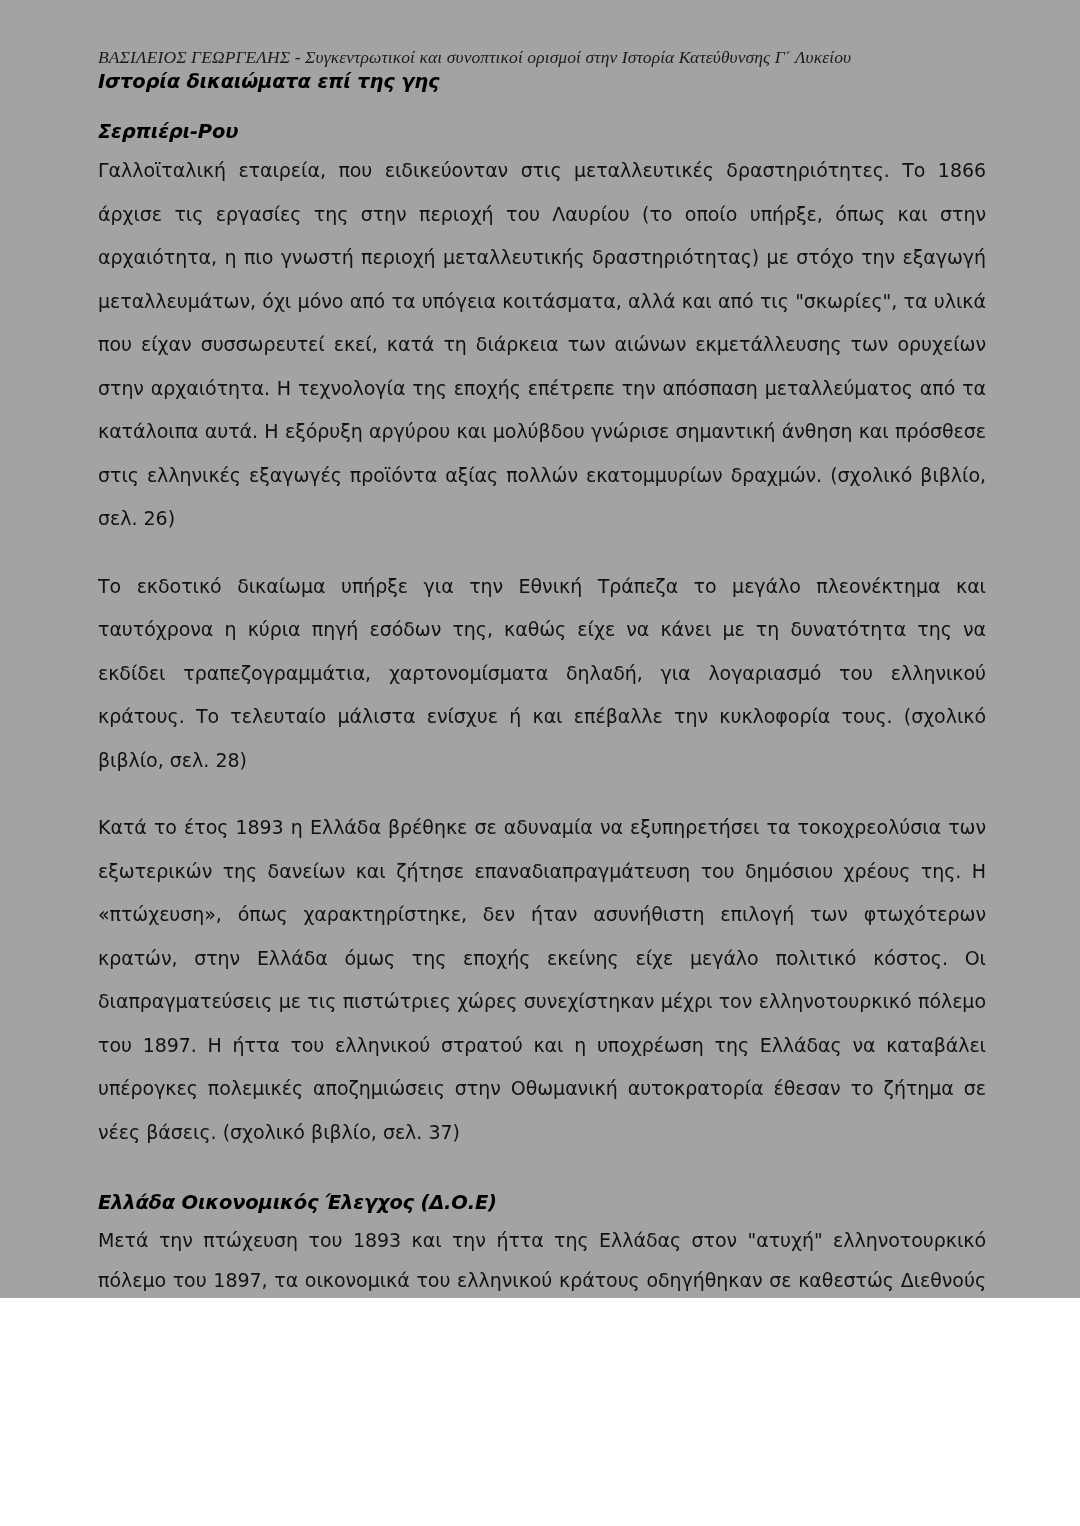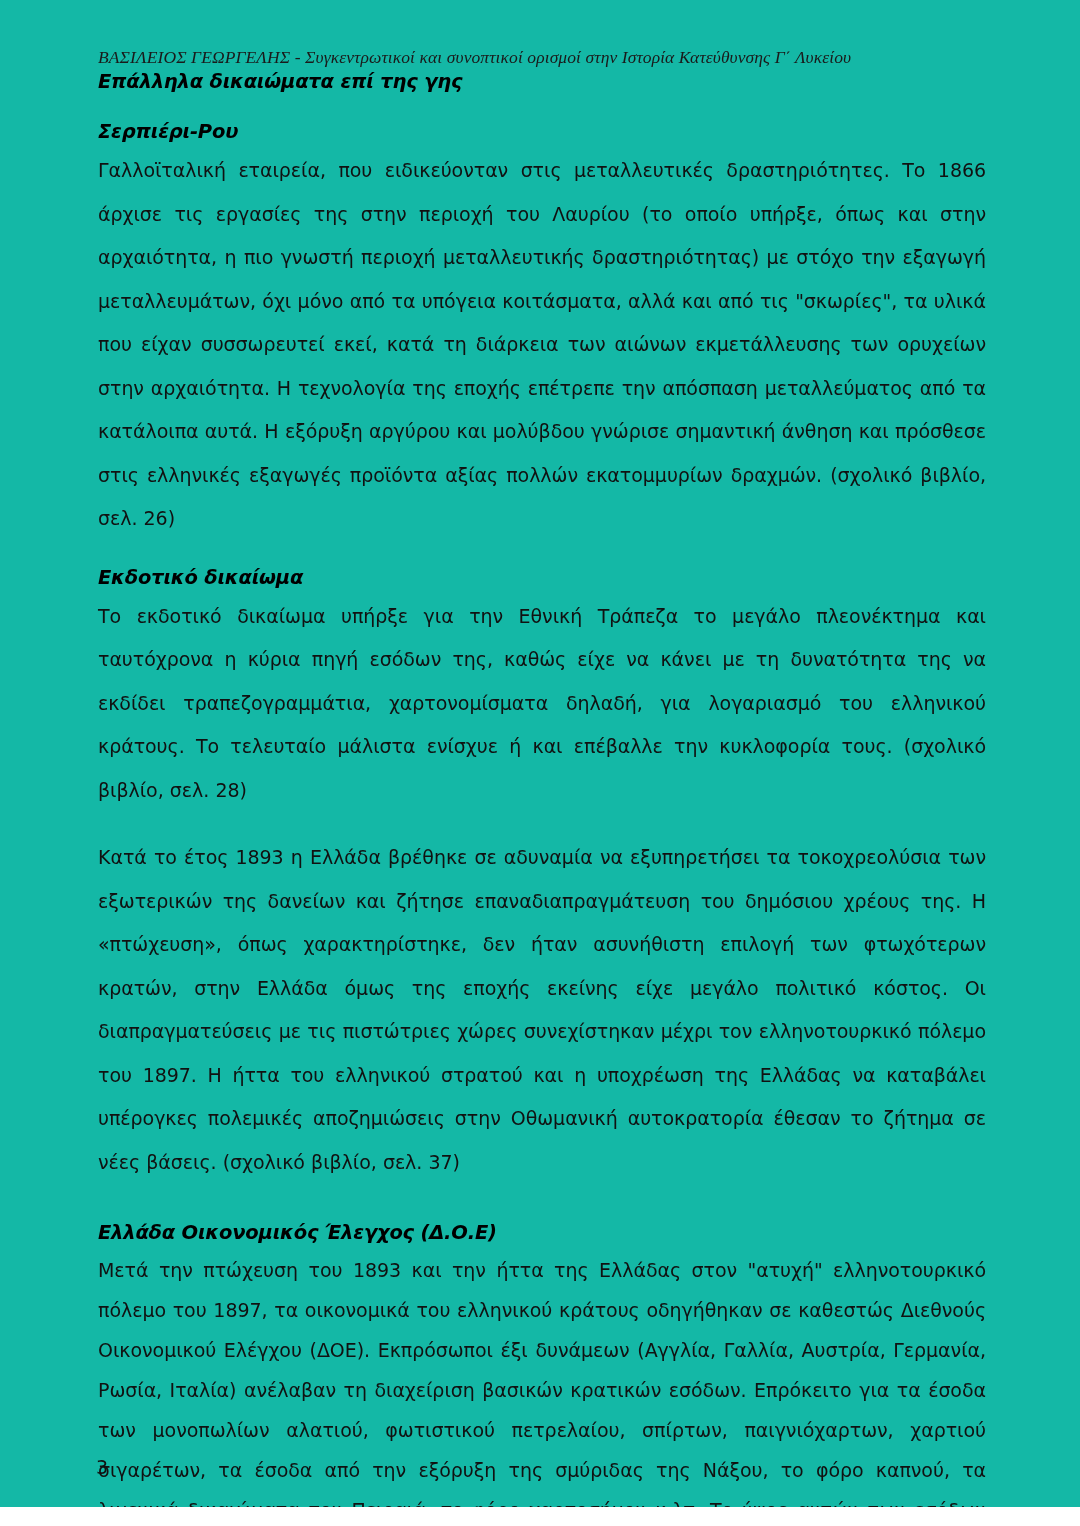--- a/index.html
+++ b/index.html
@@ -5,23 +5,23 @@
 <style>
   html, body {
     margin: 0;
     padding: 0;
     background: #ffffff;
   }
 
   .page {
     position: relative;
     width: 1080px;
-    height: 1507px;
+    height: 1298px;
     margin: 0 auto;
-    background: #14b8a6;
+    background: #a3a3a3;
     box-sizing: border-box;
     overflow: hidden;
   }
 
   .content {
     position: absolute;
     left: 98px;
     top: 46px;
     width: 888px;
   }
@@ -94,30 +94,29 @@
 </head>
 <body>
 
 <div class="page">
 
   <div class="content">
 
     <div class="running-header">ΒΑΣΙΛΕΙΟΣ ΓΕΩΡΓΕΛΗΣ - Συγκεντρωτικοί και συνοπτικοί ορισμοί στην Ιστορία Κατεύθυνσης Γ΄ Λυκείου</div>
 
     <div class="section">
-      <h2 class="section-heading">Επάλληλα δικαιώματα επί της γης</h2>
+      <h2 class="section-heading">Ιστορία δικαιώματα επί της γης</h2>
     </div>
 
     <div class="section gap-before">
       <h2 class="section-heading">Σερπιέρι-Ρου</h2>
       <p class="body-par">Γαλλοϊταλική εταιρεία, που ειδικεύονταν στις μεταλλευτικές δραστηριότητες. Το 1866 άρχισε τις εργασίες της στην περιοχή του Λαυρίου (το οποίο υπήρξε, όπως και στην αρχαιότητα, η πιο γνωστή περιοχή μεταλλευτικής δραστηριότητας) με στόχο την εξαγωγή μεταλλευμάτων, όχι μόνο από τα υπόγεια κοιτάσματα, αλλά και από τις "σκωρίες", τα υλικά που είχαν συσσωρευτεί εκεί, κατά τη διάρκεια των αιώνων εκμετάλλευσης των ορυχείων στην αρχαιότητα. Η τεχνολογία της εποχής επέτρεπε την απόσπαση μεταλλεύματος από τα κατάλοιπα αυτά. Η εξόρυξη αργύρου και μολύβδου γνώρισε σημαντική άνθηση και πρόσθεσε στις ελληνικές εξαγωγές προϊόντα αξίας πολλών εκατομμυρίων δραχμών.  (σχολικό βιβλίο, σελ. 26)</p>
     </div>
 
     <div class="section gap-before">
-      <h2 class="section-heading">Εκδοτικό δικαίωμα</h2>
       <p class="body-par">Το εκδοτικό δικαίωμα υπήρξε για την Εθνική Τράπεζα το μεγάλο πλεονέκτημα και ταυτόχρονα η κύρια πηγή εσόδων της, καθώς είχε να κάνει με τη δυνατότητα της να εκδίδει τραπεζογραμμάτια, χαρτονομίσματα δηλαδή, για λογαριασμό του ελληνικού κράτους. Το τελευταίο μάλιστα ενίσχυε ή και επέβαλλε την κυκλοφορία τους. (σχολικό βιβλίο, σελ. 28)</p>
     </div>
 
     <div class="section gap-before">
       <p class="body-par">Κατά το έτος 1893 η Ελλάδα βρέθηκε σε αδυναμία να εξυπηρετήσει τα τοκοχρεολύσια των εξωτερικών της δανείων και ζήτησε επαναδιαπραγμάτευση του δημόσιου χρέους της. Η «πτώχευση», όπως χαρακτηρίστηκε, δεν ήταν ασυνήθιστη επιλογή των φτωχότερων κρατών, στην Ελλάδα όμως της εποχής εκείνης είχε μεγάλο πολιτικό κόστος. Οι διαπραγματεύσεις με τις πιστώτριες χώρες συνεχίστηκαν μέχρι τον ελληνοτουρκικό πόλεμο του 1897. Η ήττα του ελληνικού στρατού και η υποχρέωση της Ελλάδας να καταβάλει υπέρογκες πολεμικές αποζημιώσεις στην Οθωμανική αυτοκρατορία έθεσαν το ζήτημα σε νέες βάσεις. (σχολικό βιβλίο, σελ. 37)</p>
     </div>
 
     <div class="section gap-before-sm">
       <h2 class="section-heading">Ελλάδα Οικονομικός Έλεγχος (Δ.Ο.Ε)</h2>
       <p class="body-par tight">Μετά την πτώχευση του 1893 και την ήττα της Ελλάδας στον "ατυχή" ελληνοτουρκικό πόλεμο του 1897, τα οικονομικά του ελληνικού κράτους οδηγήθηκαν σε καθεστώς Διεθνούς Οικονομικού Ελέγχου (ΔΟΕ). Εκπρόσωποι έξι δυνάμεων (Αγγλία, Γαλλία, Αυστρία, Γερμανία, Ρωσία, Ιταλία) ανέλαβαν τη διαχείριση βασικών κρατικών εσόδων. Επρόκειτο για τα έσοδα των μονοπωλίων αλατιού, φωτιστικού πετρελαίου, σπίρτων, παιγνιόχαρτων, χαρτιού σιγαρέτων, τα έσοδα από την εξόρυξη της σμύριδας της Νάξου, το φόρο καπνού, τα λιμενικά δικαιώματα του Πειραιά, το φόρο χαρτοσήμου κ.λπ. Το ύψος αυτών των εσόδων ανερχόταν σε 28.000.000 έως 30.000.000 δραχμές. (σχολικό βιβλίο, σελ. 37-38)</p>

